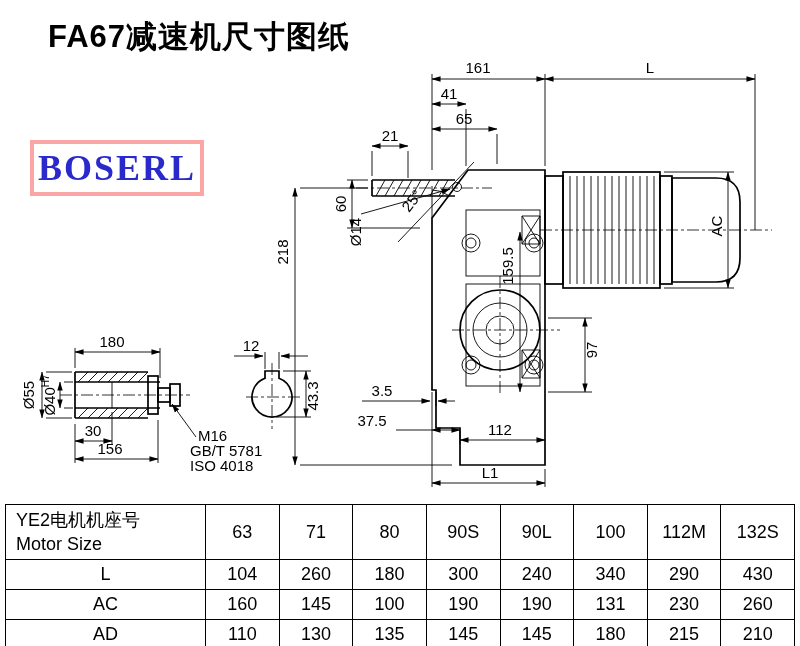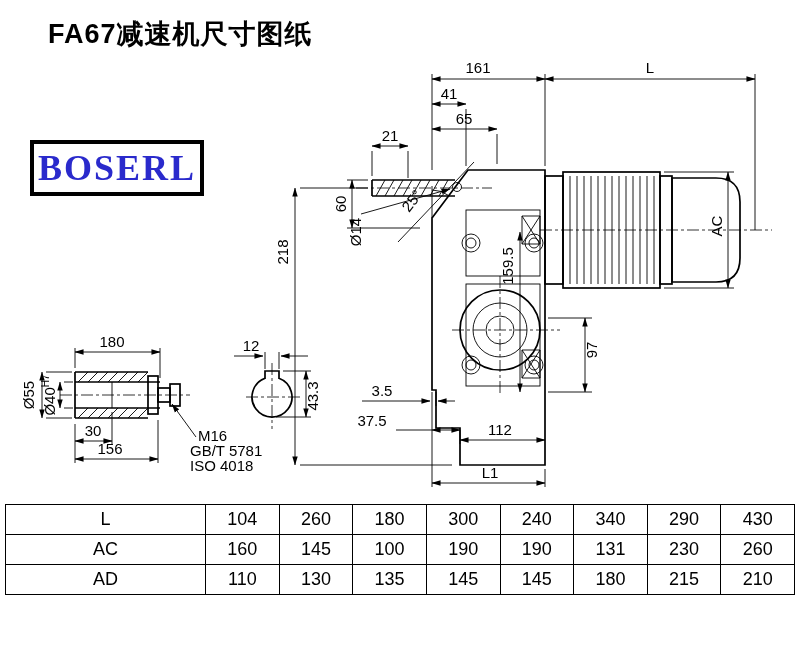--- a/index.html
+++ b/index.html
@@ -1,26 +1,26 @@
 <!DOCTYPE html>
 <html><head>
 <meta charset="utf-8">
 <style>
   html,body{margin:0;padding:0;}
   body{
     width:800px;height:646px;background:#ffffff;position:relative;overflow:hidden;
     font-family:"Liberation Sans",sans-serif;color:#000;
   }
   .page-title{
-    position:absolute;left:48px;top:16px;font-size:27px;font-weight:bold;
+    position:absolute;left:48px;top:16px;font-size:31px;font-weight:bold;
     letter-spacing:1px;white-space:nowrap;
   }
   .logo-box{
     position:absolute;left:30px;top:140px;width:166px;height:48px;
-    border:4px solid #000000;background:#fff;
+    border:4px solid #fca5a5;background:#fff;
     display:flex;align-items:center;justify-content:center;
   }
   .logo-text{
     font-family:"Liberation Serif",serif;font-size:36px;font-weight:bold;
     color:#2a2acc;letter-spacing:2px;line-height:1;
   }
   svg{position:absolute;left:0;top:0;}
   .ol{stroke:#000;stroke-width:1.7;fill:none;}
   .th{stroke:#000;stroke-width:0.9;fill:none;}
   .dm{stroke:#000;stroke-width:0.9;fill:none;}
@@ -247,20 +247,34 @@
       <col>
       <col>
       <col>
       <col>
       <col>
       <col>
       <col>
       <col>
   </colgroup>
   <tbody>
+    <tr>
+      <td class="hdr">
+        <div>YE2电机机座号</div>
+        <div>Motor Size</div>
+      </td>
+      <td>63</td>
+      <td>71</td>
+      <td>80</td>
+      <td>90S</td>
+      <td>90L</td>
+      <td>100</td>
+      <td>112M</td>
+      <td>132S</td>
+    </tr>
     <tr>
       <td>L</td>
       <td>104</td>
       <td>260</td>
       <td>180</td>
       <td>300</td>
       <td>240</td>
       <td>340</td>
       <td>290</td>
       <td>430</td>

